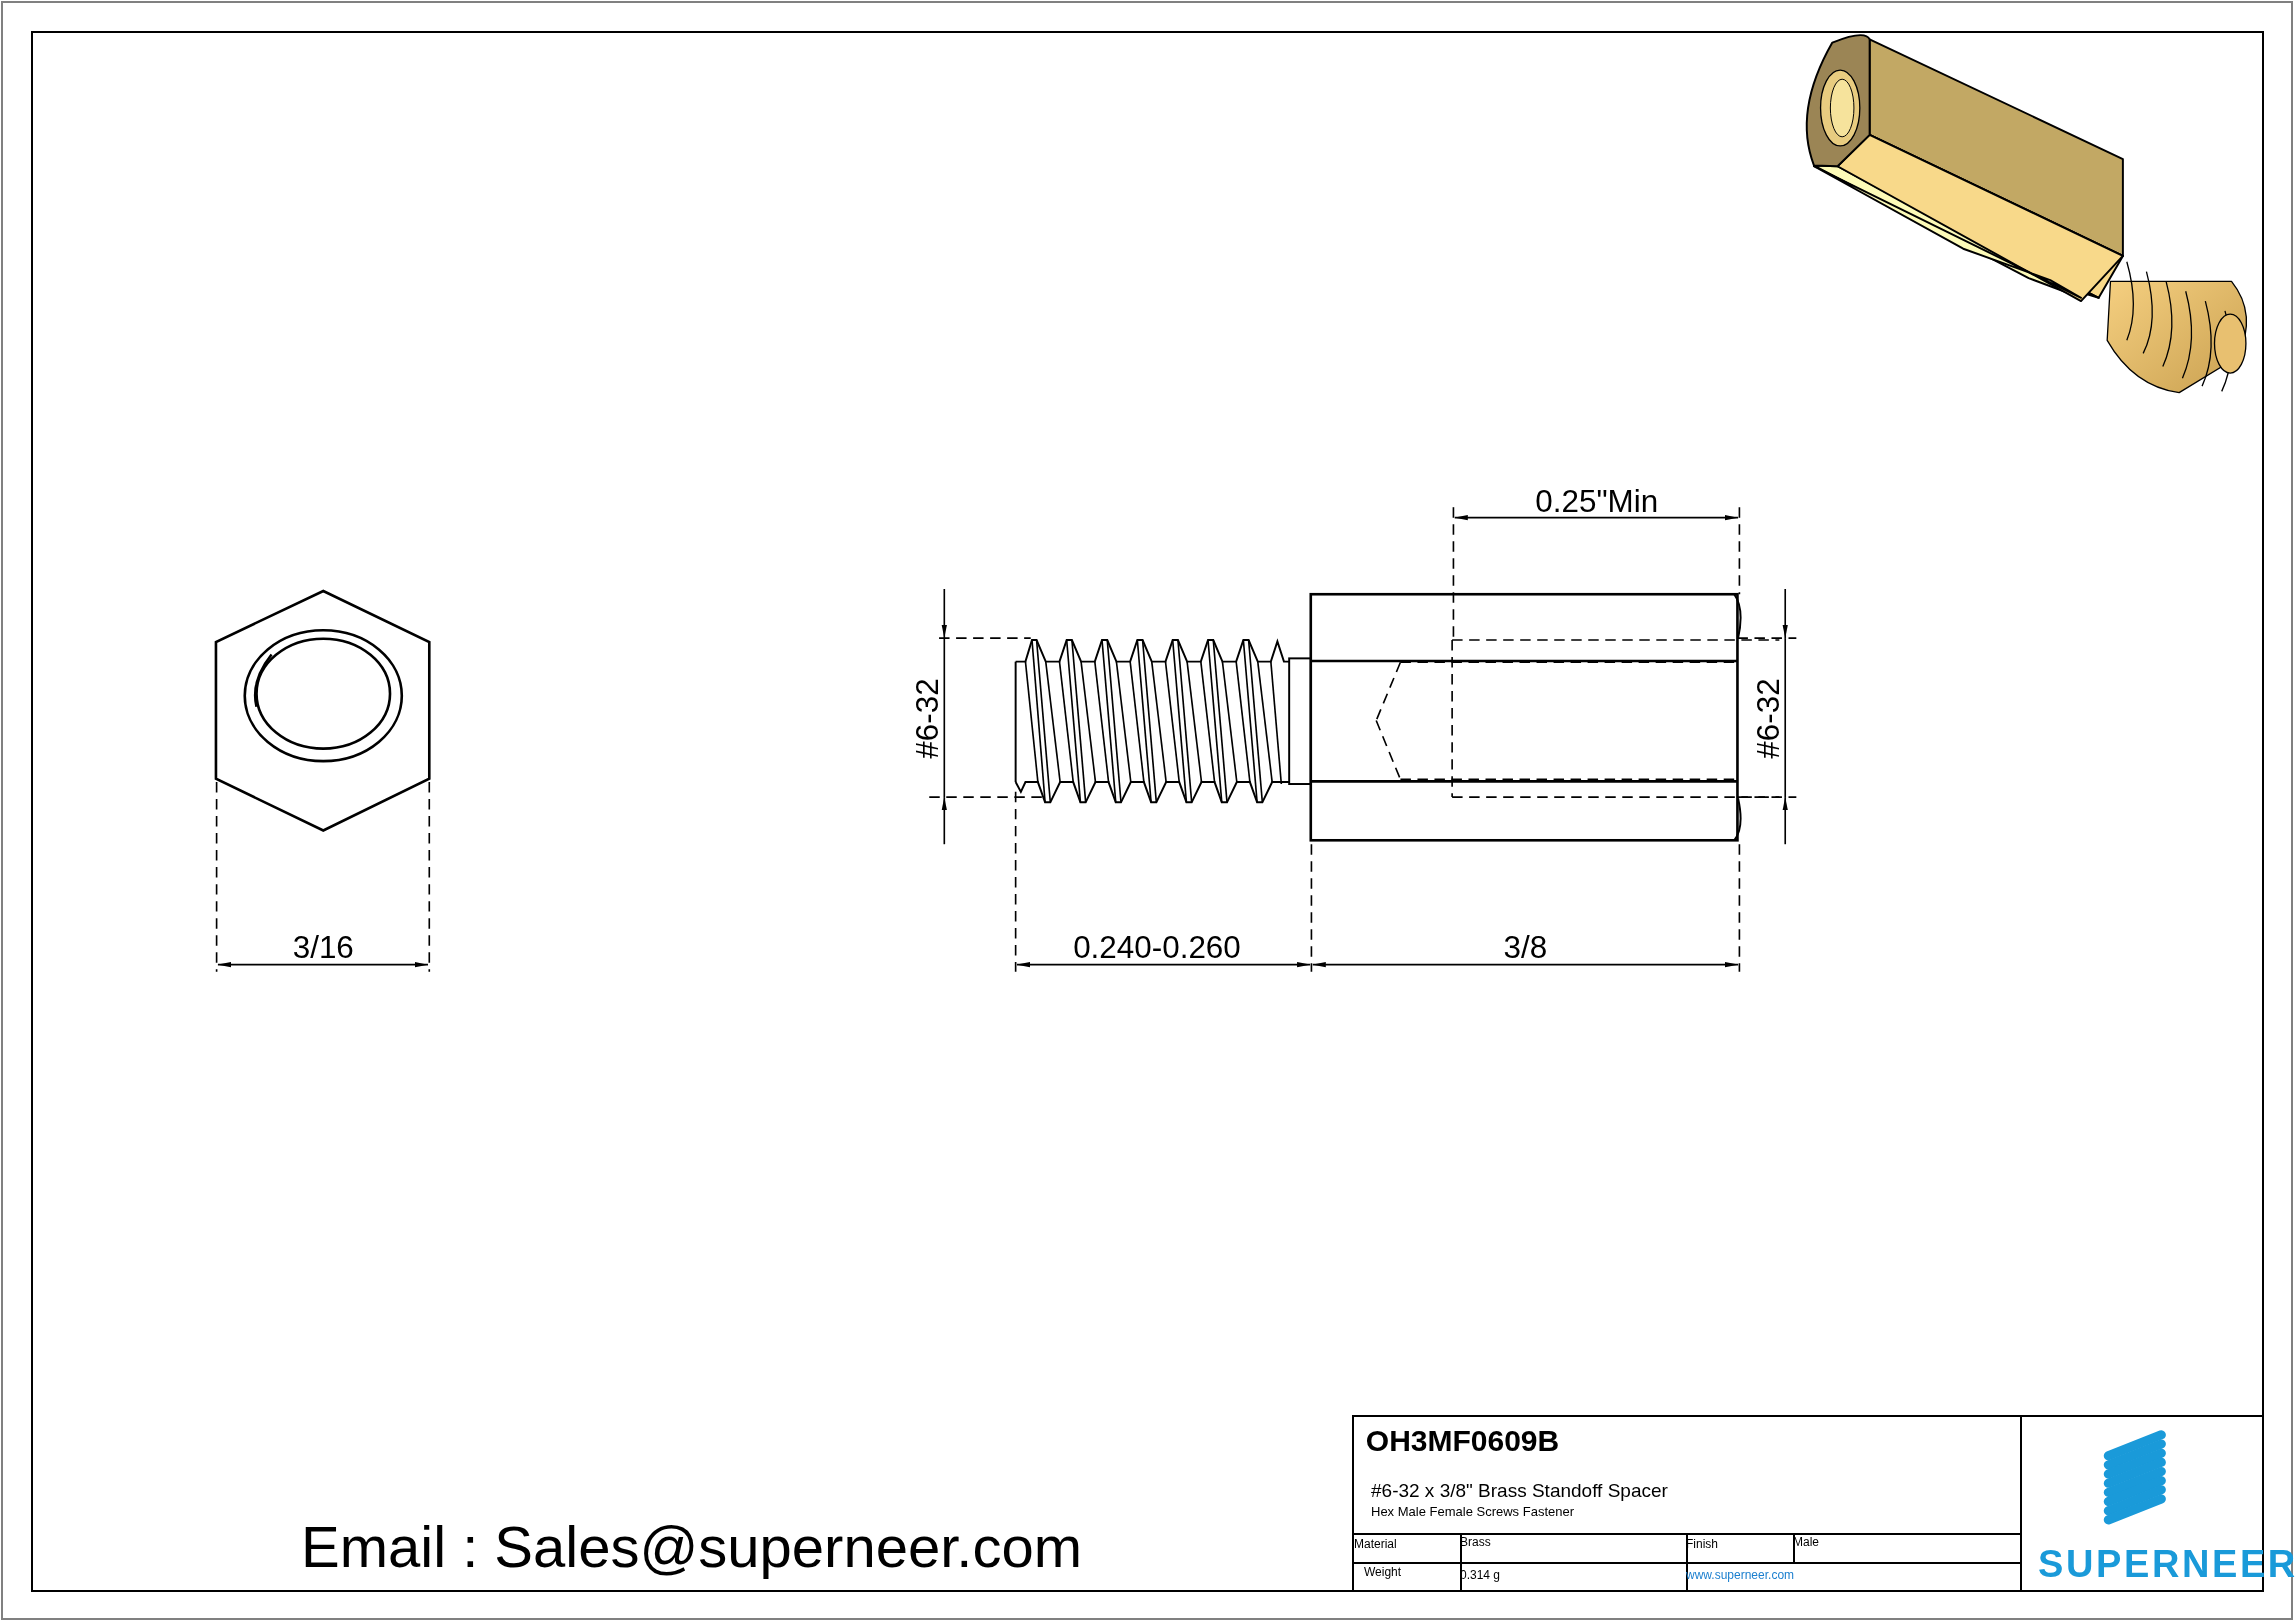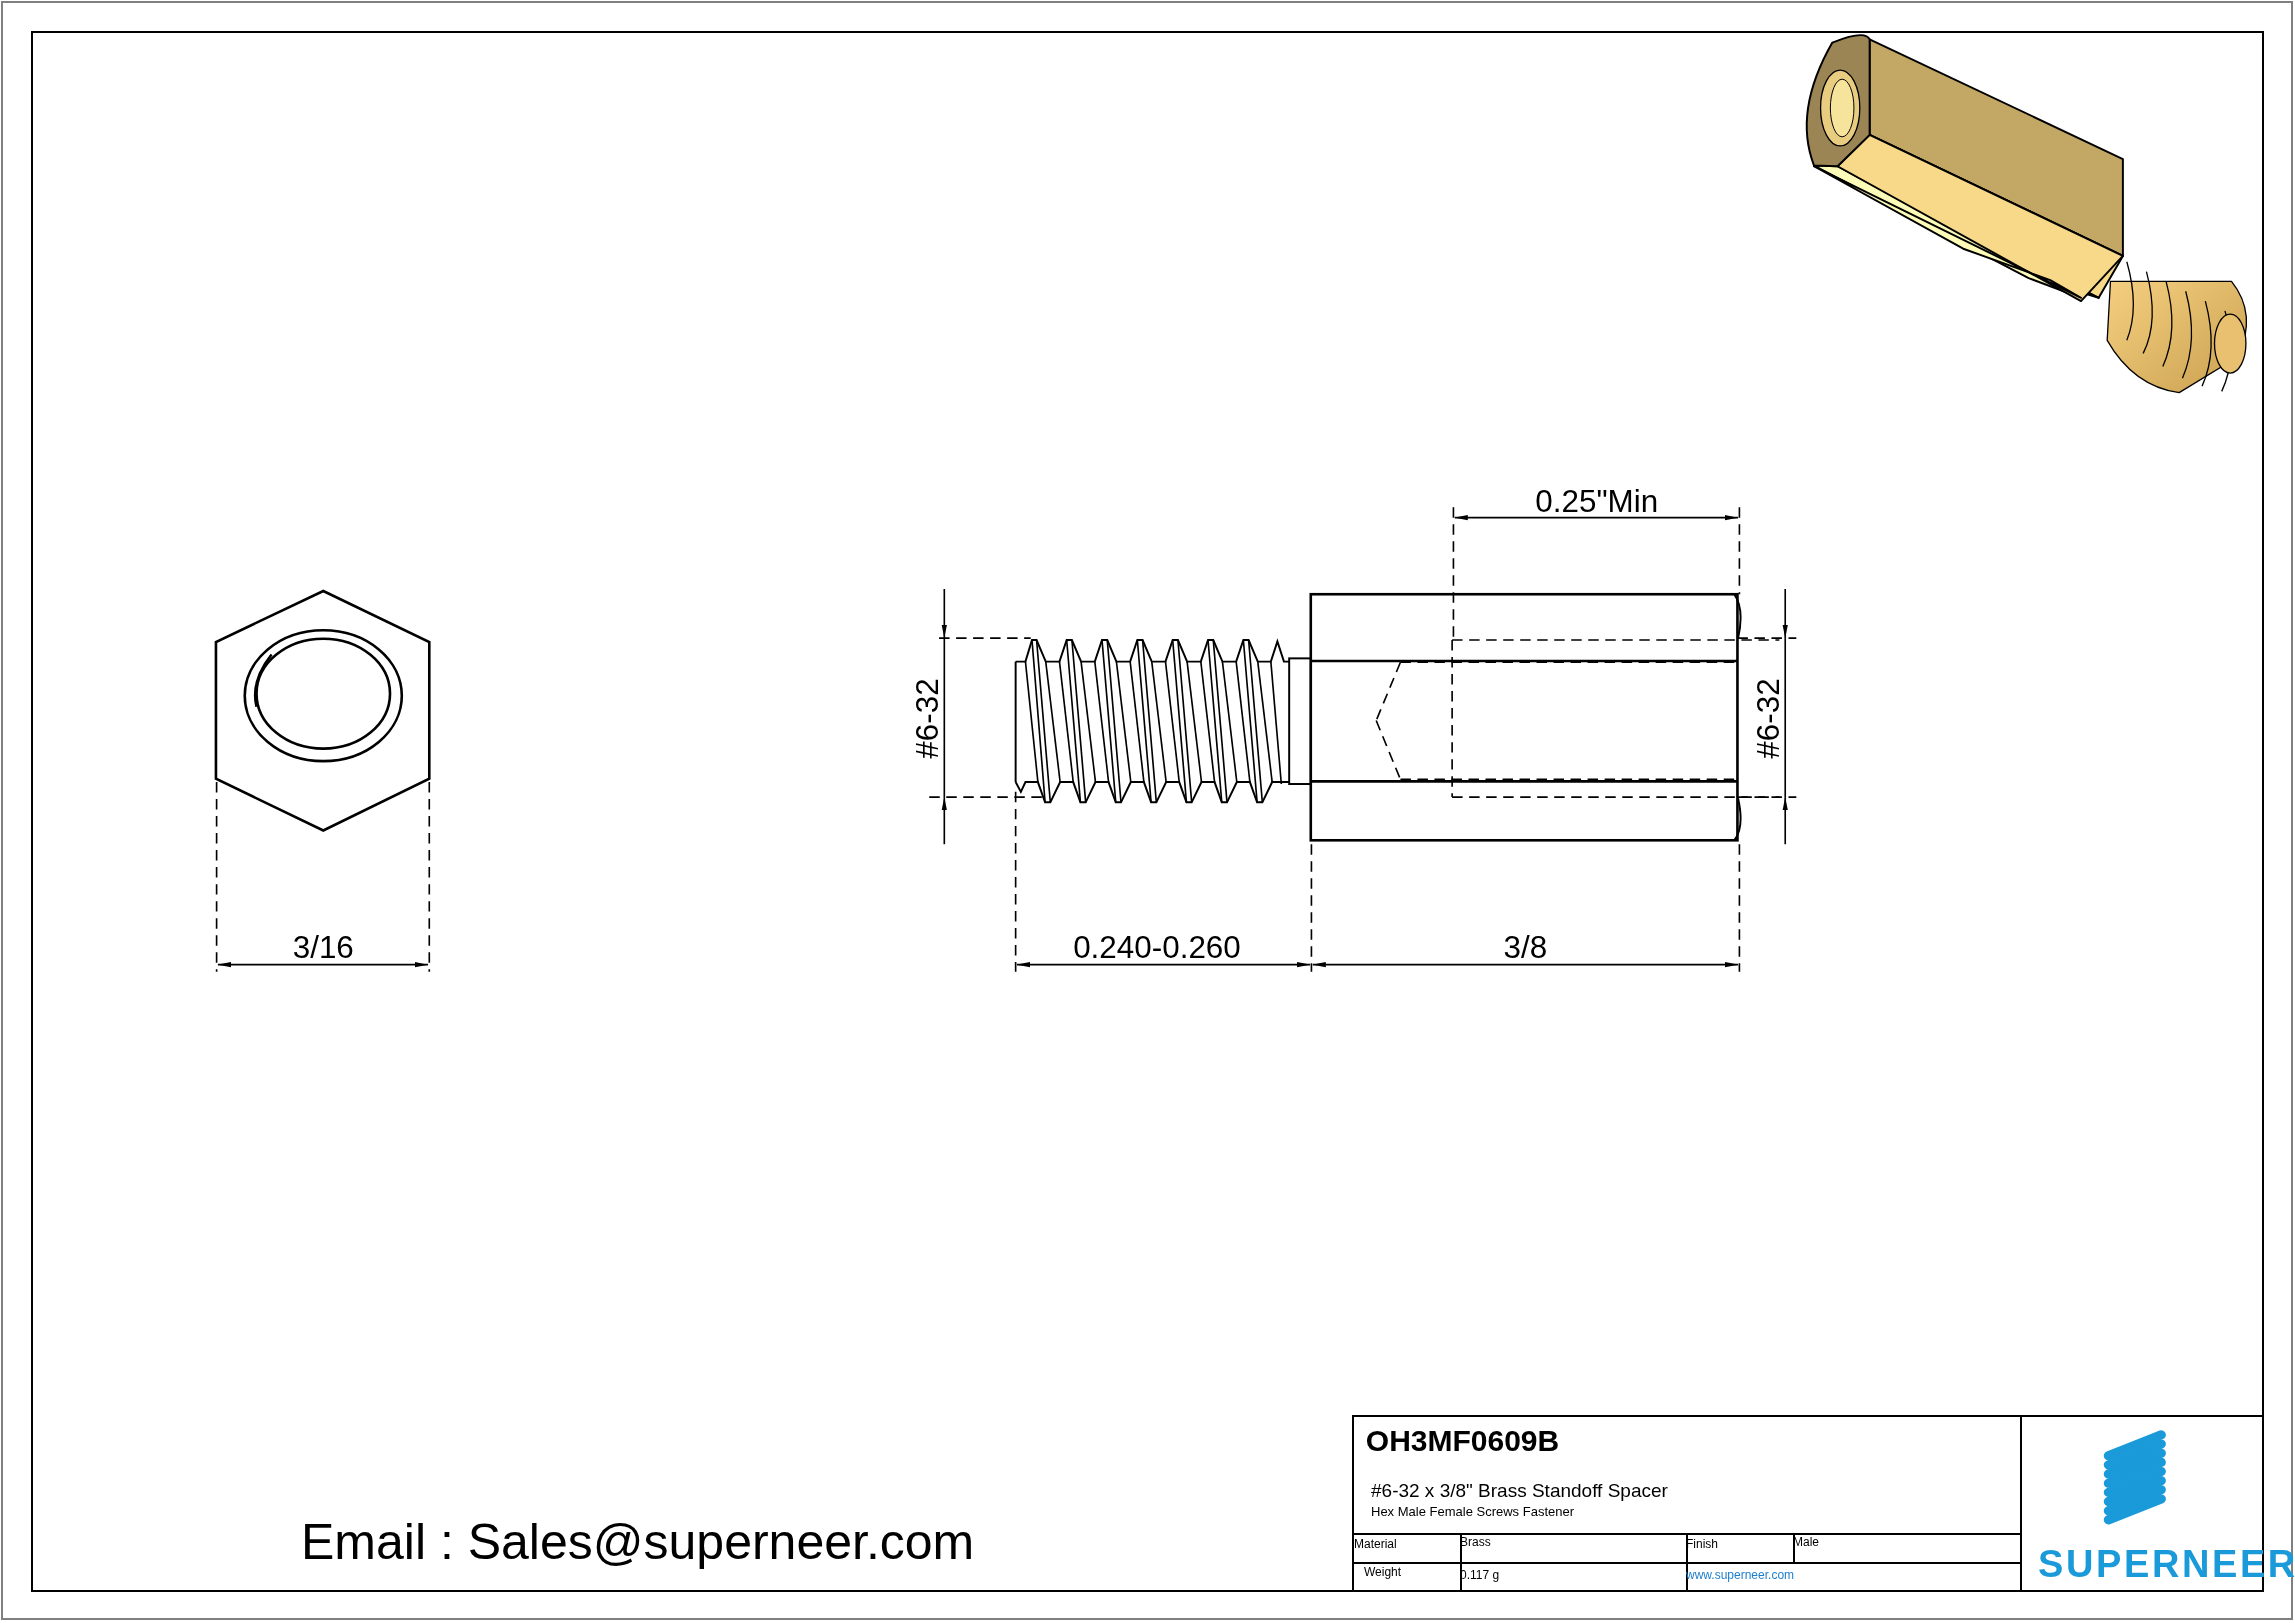--- a/index.html
+++ b/index.html
@@ -12,21 +12,21 @@
   #title-block{left:1352px;top:1415px;width:912px;height:177px;border:2.6px solid #000;box-sizing:border-box;background:#fff;}
   .tb-cell{position:absolute;box-sizing:border-box;}
   #part-number{left:11.8px;top:9.2px;font-size:30px;font-weight:bold;color:#000;line-height:1;}
   #desc-1{left:17px;top:63px;font-size:19px;color:#000;}
   #desc-2{left:17px;top:87px;font-size:13px;color:#000;}
   .row-line{position:absolute;height:0;border-top:2px solid #000;}
   .col-line{position:absolute;width:0;border-left:2px solid #000;}
   .cell-text{position:absolute;font-size:12px;color:#000;text-align:left;}
   #website{color:#1a7fcf;}
   #logo-text{position:absolute;font-size:38px;font-weight:bold;letter-spacing:2.6px;color:#1a9ad9;}
-  #email{left:301px;top:1513px;font-size:50px;color:#000;}
+  #email{left:301px;top:1513px;font-size:58px;color:#000;}
 </style>
 </head>
 <body>
 
 <div id="outer-frame" class="abs"></div>
 <div id="inner-frame" class="abs"></div>
 
 <svg width="2295" height="1623" viewBox="0 0 3507 2480">
   <defs>
     <marker id="arr" viewBox="0 0 20 10" refX="20" refY="5" markerWidth="20" markerHeight="10" markerUnits="userSpaceOnUse" orient="auto-start-reverse">
@@ -176,21 +176,21 @@
   <div class="col-line" style="left:106px;top:116px;height:59px;"></div>
   <div class="col-line" style="left:332px;top:116px;height:59px;"></div>
   <div class="col-line" style="left:439px;top:116px;height:29.5px;"></div>
   <div class="col-line" style="left:666px;top:0;height:175px;"></div>
 
   <div class="cell-text" style="left:0;top:120px;width:106px;">Material</div>
   <div class="cell-text" style="left:106px;top:118px;width:226px;">Brass</div>
   <div class="cell-text" style="left:332px;top:120px;width:115px;">Finish</div>
   <div class="cell-text" style="left:439px;top:118px;width:151px;">Male</div>
   <div class="cell-text" style="left:10px;top:148px;width:118px;">Weight</div>
-  <div class="cell-text" style="left:106px;top:151px;width:226px;">0.117 g</div>
+  <div class="cell-text" style="left:106px;top:151px;width:226px;">0.314 g</div>
   <div id="website" class="cell-text" style="left:332px;top:151px;width:400px;">www.superneer.com</div>
 
   <svg width="242" height="175" style="left:668px;top:0;" viewBox="0 0 370 267">
     <g stroke="#1a9ad9" stroke-width="14" stroke-linecap="round">
       <line x1="132" y1="59" x2="213" y2="27"></line>
       <line x1="132" y1="73" x2="213" y2="41"></line>
       <line x1="132" y1="87" x2="213" y2="55"></line>
       <line x1="132" y1="101" x2="213" y2="69"></line>
       <line x1="132" y1="115" x2="213" y2="83"></line>
       <line x1="132" y1="129" x2="213" y2="97"></line>

